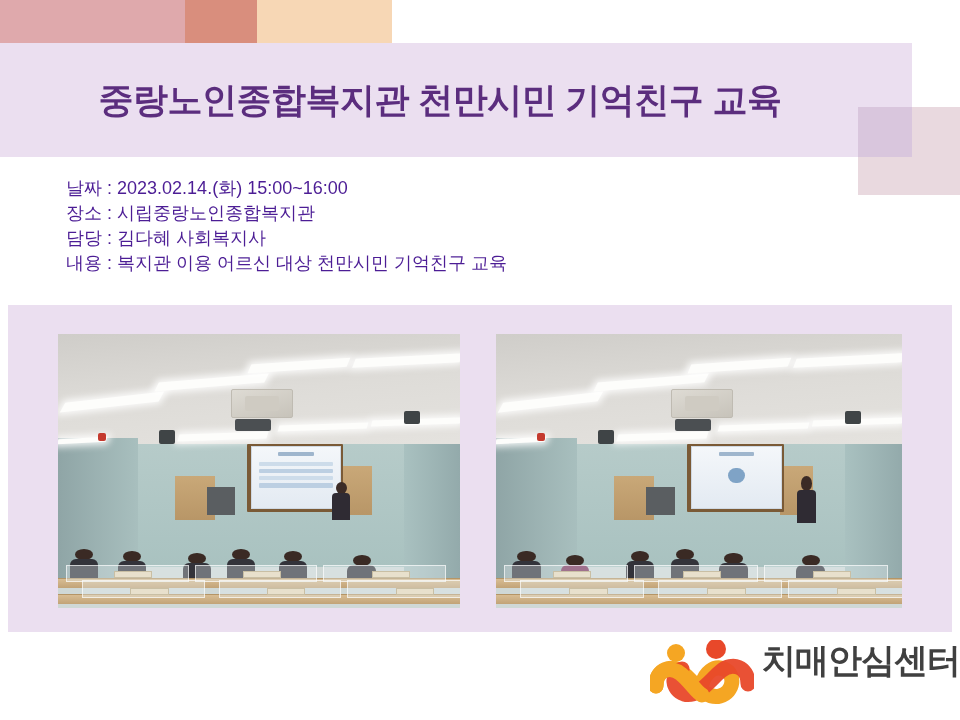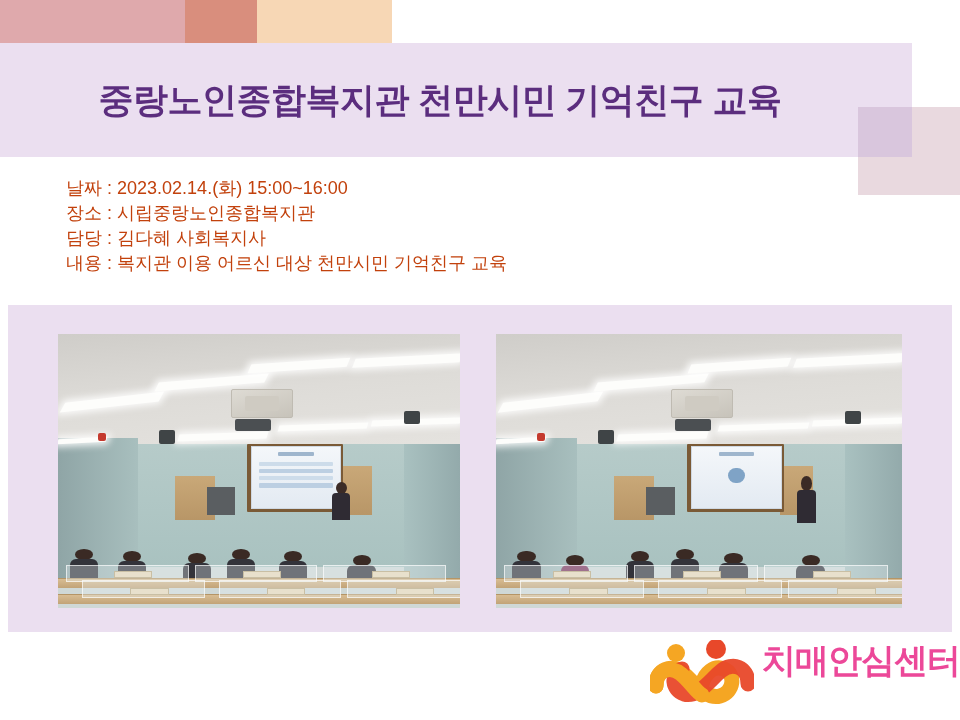--- a/index.html
+++ b/index.html
@@ -23,21 +23,21 @@
   .deco-overlap{position:absolute;left:858px;top:107px;width:54px;height:50px;background:#d9c6dd;}
 
   .title{
     position:absolute;left:0;top:43px;width:880px;height:114px;
     display:flex;align-items:center;justify-content:center;
     font-size:35px;font-weight:bold;color:#5b2d7e;
     letter-spacing:-0.5px;white-space:nowrap;
   }
 
   
-  .info{position:absolute;left:66px;top:176px;color:#c2410c;font-size:18px;line-height:25px;}
+  .info{position:absolute;left:66px;top:176px;color:#4c1d95;font-size:18px;line-height:25px;}
   .info-line{white-space:nowrap;}
   .info-line .k{}
   .info-line .sep{}
   .info-line .v{}
 
   
   .photo-panel{position:absolute;left:8px;top:305px;width:944px;height:327px;background:#ebdff0;}
   .photo{position:absolute;top:334px;overflow:hidden;background:#cfd8d6;}
   .photo.left{left:58px;width:402px;height:274px;}
   .photo.right{left:496px;width:406px;height:274px;}
@@ -119,21 +119,21 @@
   .tag.t2{left:46%;bottom:30%;}
   .tag.t3{left:78%;bottom:30%;}
   .tag.t4{left:18%;bottom:13%;}
   .tag.t5{left:52%;bottom:13%;}
   .tag.t6{left:84%;bottom:13%;}
 
   
   .logo{position:absolute;left:650px;top:638px;width:296px;height:74px;}
   .logo-mark{position:absolute;left:0;top:2px;width:104px;height:68px;}
   .logo-text{position:absolute;left:112px;top:0;width:184px;height:72px;}
-  .logo-title{font-size:34px;font-weight:bold;color:#ec4899;letter-spacing:-1px;line-height:44px;white-space:nowrap;}
+  .logo-title{font-size:34px;font-weight:bold;color:#404040;letter-spacing:-1px;line-height:44px;white-space:nowrap;}
   .logo-sub{font-size:15px;font-weight:bold;color:#6d7178;letter-spacing:-0.6px;line-height:20px;white-space:nowrap;}
 </style>
 </head>
 <body>
 
 <div class="slide">
 
   <div class="deco-pink"></div>
   <div class="deco-salmon"></div>
   <div class="deco-peach"></div>

